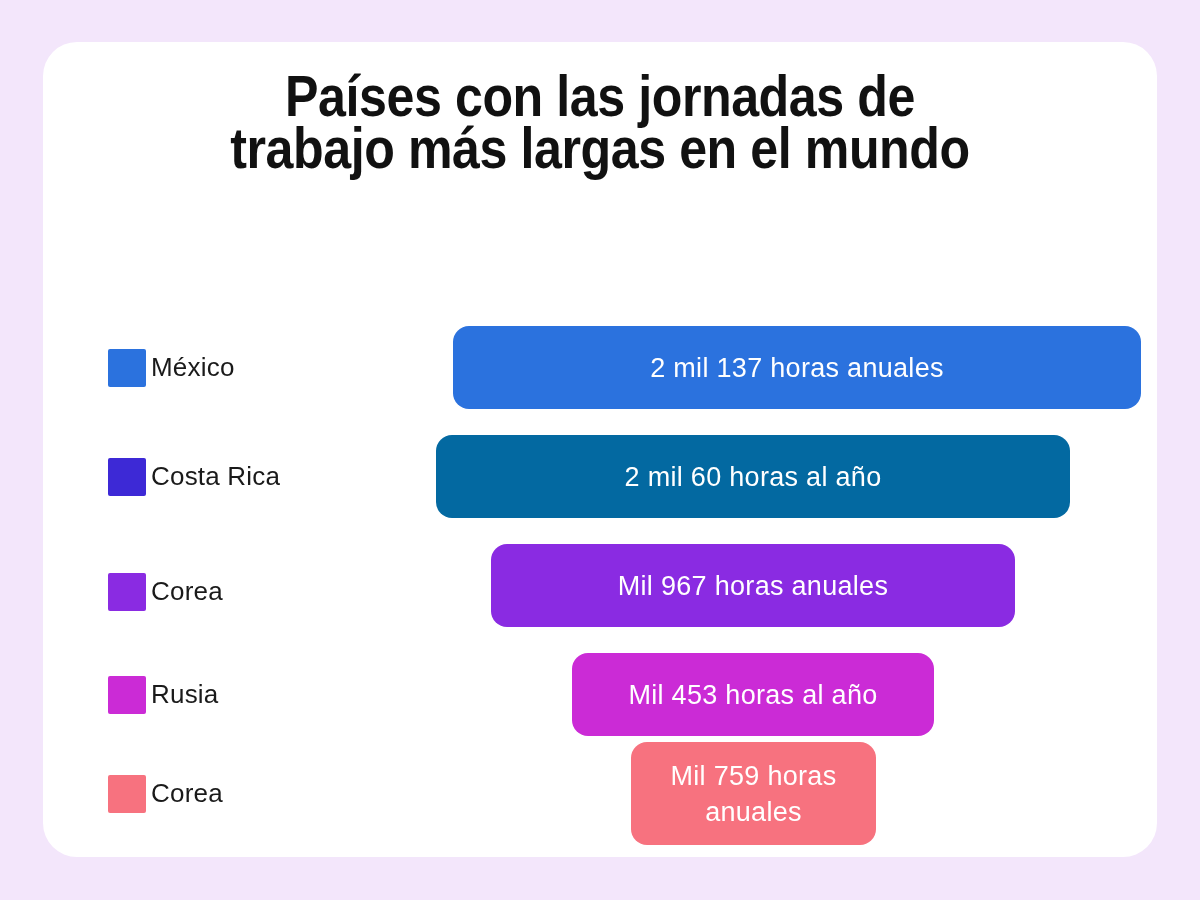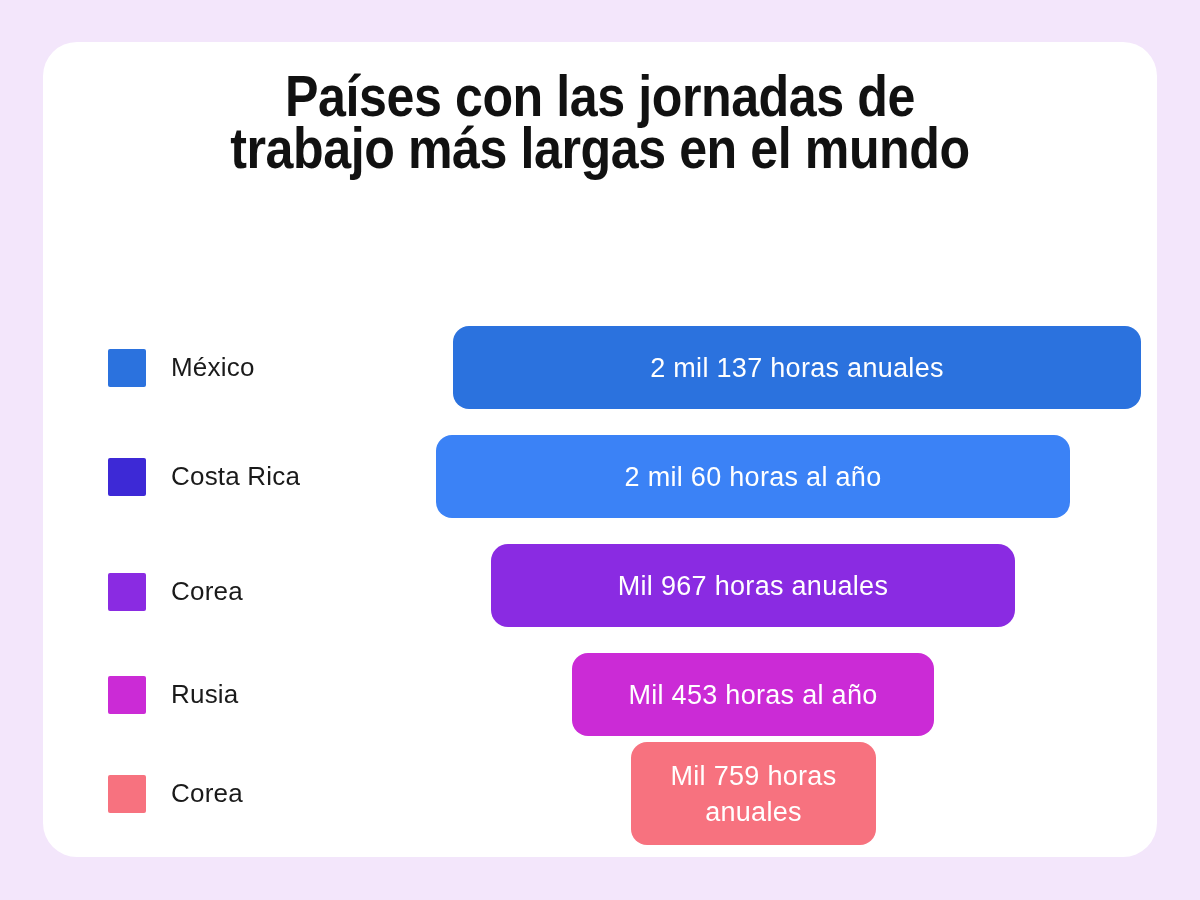--- a/index.html
+++ b/index.html
@@ -62,21 +62,21 @@
     width: 1114px;
     display: flex;
     align-items: center;
   }
 
   .legend {
     position: absolute;
     left: 65px;
     display: flex;
     align-items: center;
-    gap: 25px;
+    gap: 5px;
   }
 
   .swatch {
     width: 38px;
     height: 38px;
     border-radius: 2px;
     flex: 0 0 auto;
   }
 
   .legend-label {
@@ -120,29 +120,29 @@
           <span class="legend-label">México</span>
         </div>
         <div class="bar" style="background:#2B72DE; left:410px; width:688px; height:83px; top:0;">2 mil 137 horas anuales</div>
       </div>
 
       <div class="row" style="top:155px;">
         <div class="legend" style="top: 22.5px; position: absolute;">
           <span class="swatch" style="background:#3D29D6;"></span>
           <span class="legend-label">Costa Rica</span>
         </div>
-        <div class="bar" style="background:#3b82f6; left:393px; width:634px; height:83px; top:0;">2 mil 60 horas al año</div>
+        <div class="bar" style="background:#0369a1; left:393px; width:634px; height:83px; top:0;">2 mil 60 horas al año</div>
       </div>
 
       <div class="row" style="top:264px;">
         <div class="legend" style="top: 22.5px; position: absolute; margin-top: 6px;">
           <span class="swatch" style="background:#8A2BE2;"></span>
           <span class="legend-label">Corea</span>
         </div>
-        <div class="bar" style="background:#8A2BE2; left:448px; width:524px; height:83px; top:0;border-radius:17px;">Mil 967 horas anuales</div>
+        <div class="bar" style="background:#8A2BE2; left:448px; width:524px; height:83px; top:0;">Mil 967 horas anuales</div>
       </div>
 
       <div class="row" style="top:373px;">
         <div class="legend" style="top: 22.5px; position: absolute;">
           <span class="swatch" style="background:#CB2BD6;"></span>
           <span class="legend-label">Rusia</span>
         </div>
         <div class="bar" style="background:#CB2BD6; left:529px; width:362px; height:83px; top:0;">Mil 453 horas al año</div>
       </div>
 

